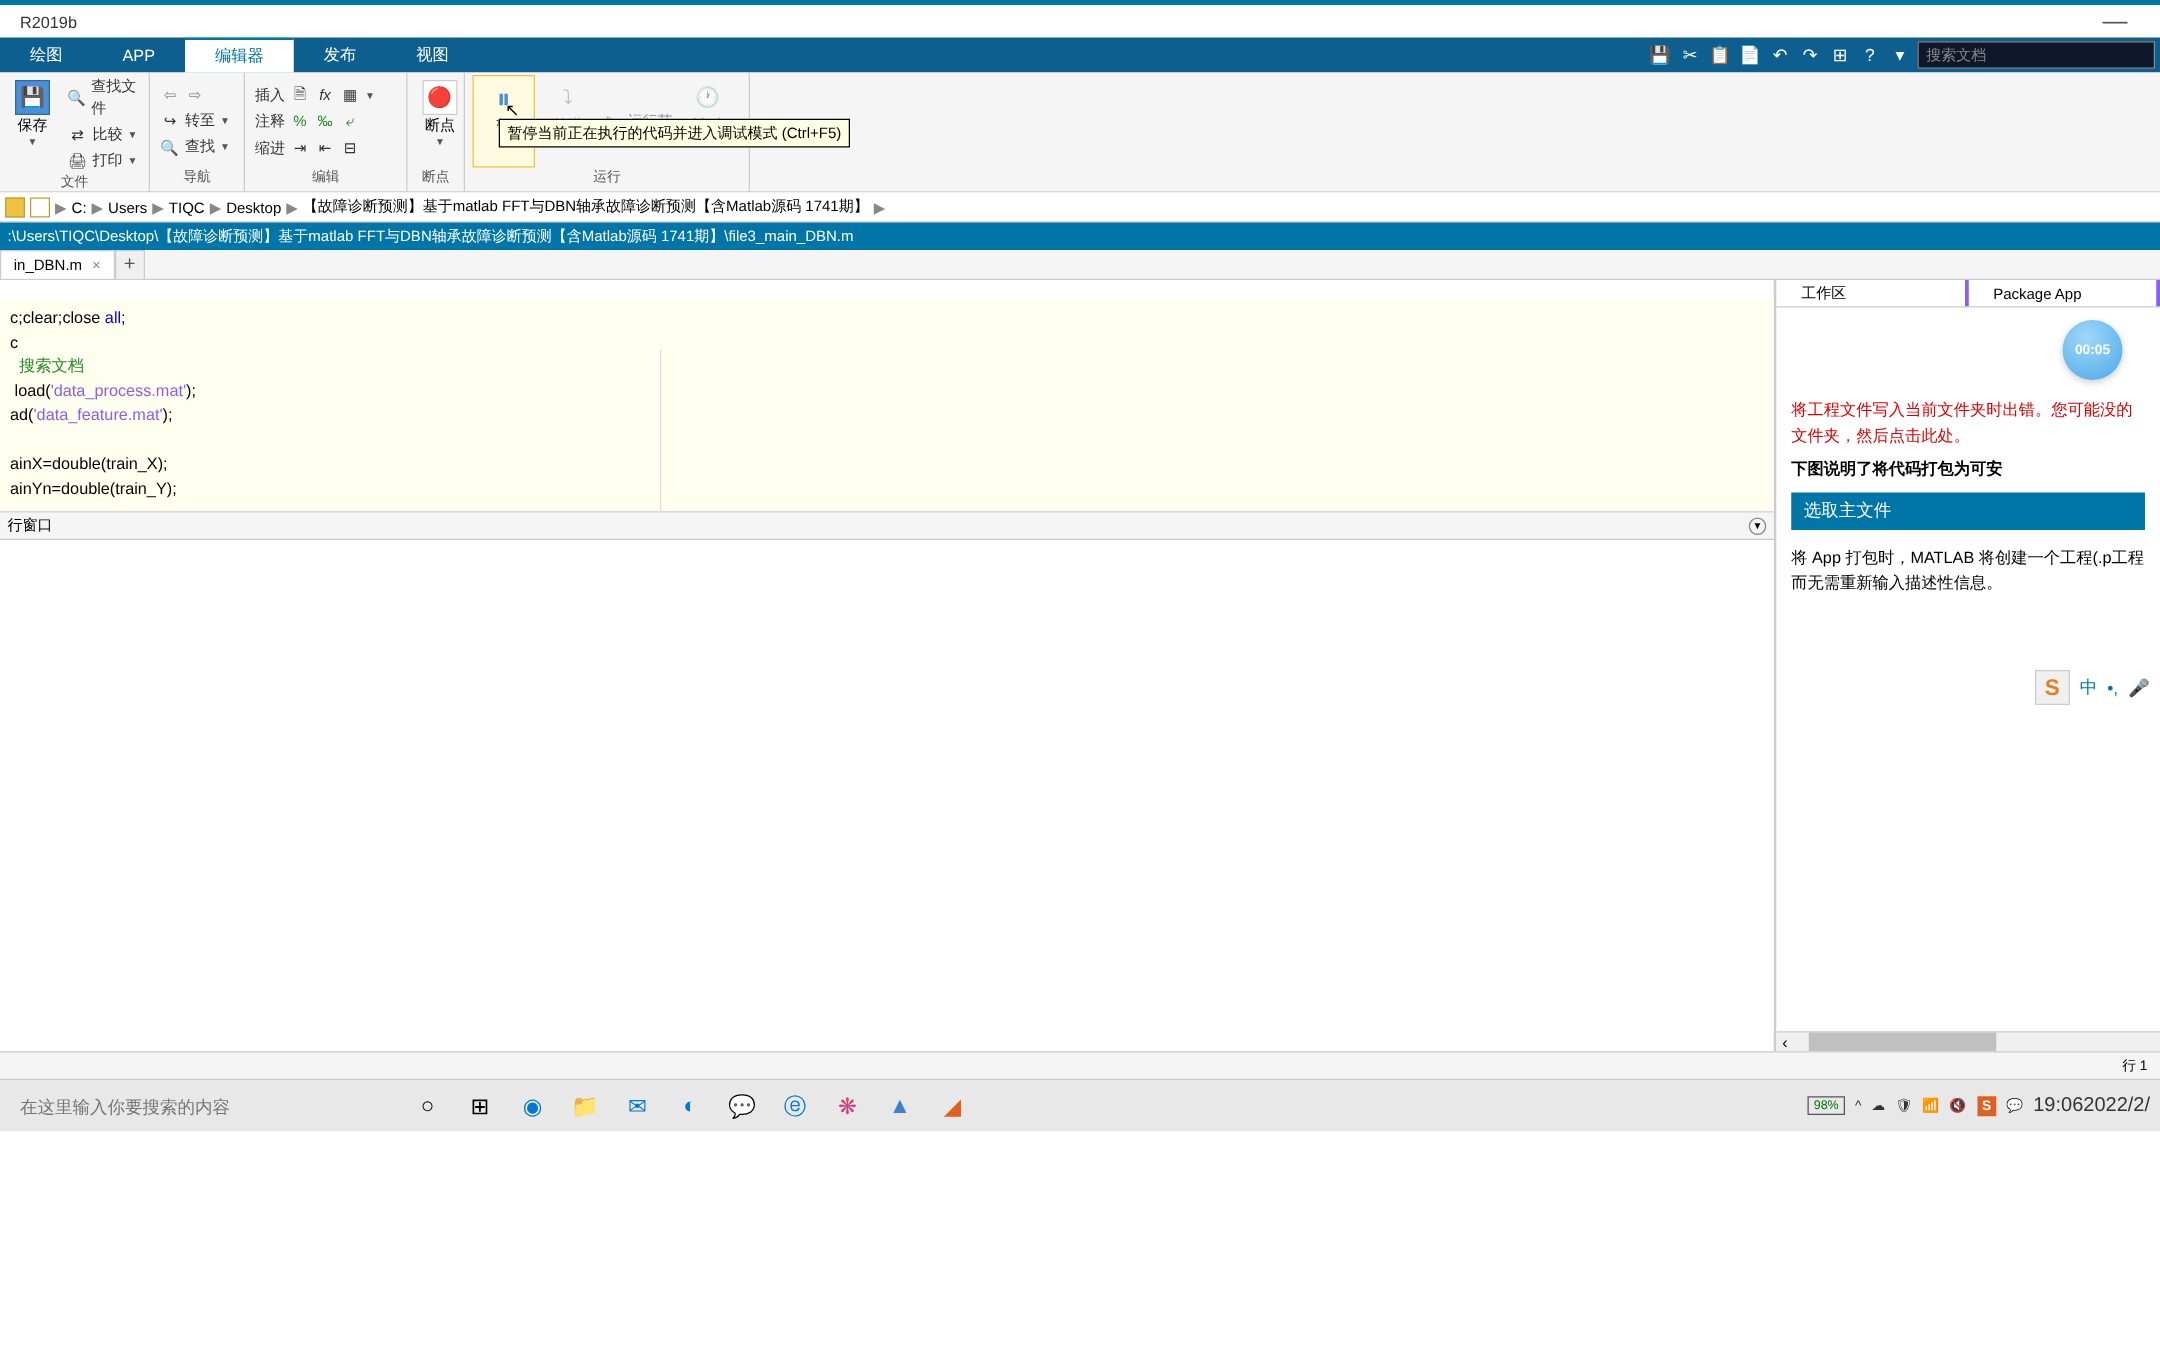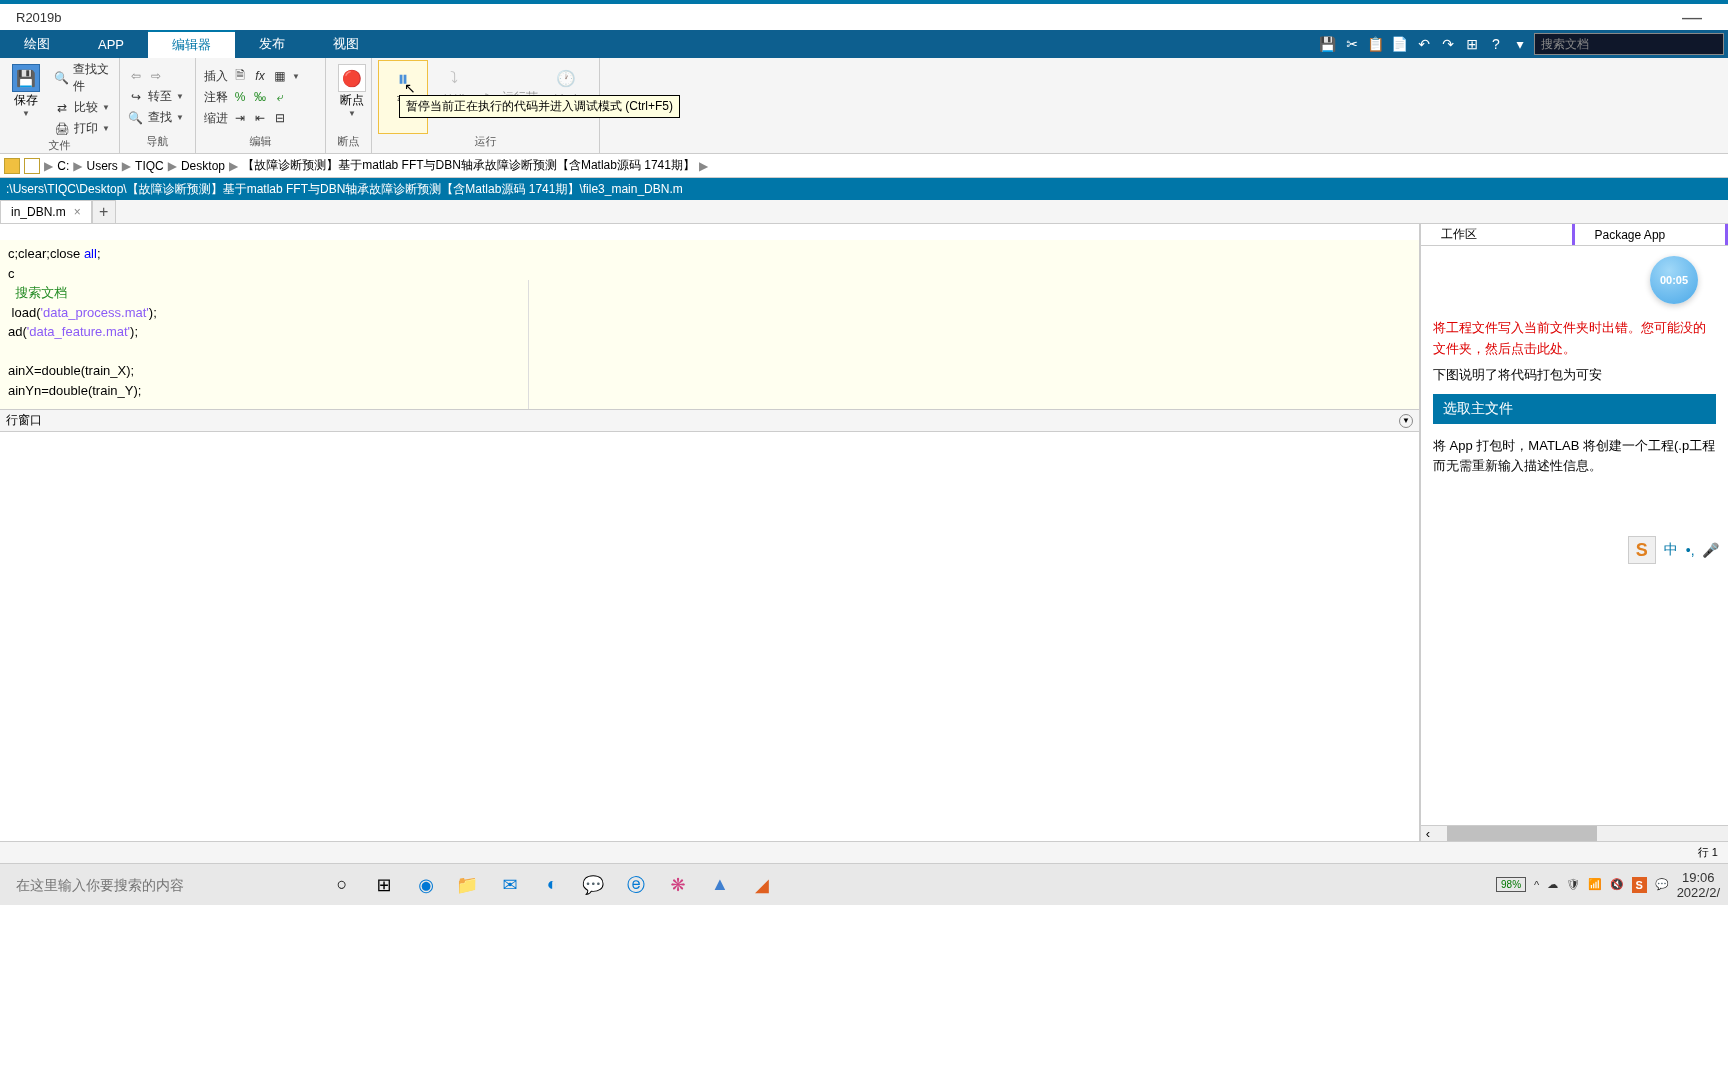--- a/index.html
+++ b/index.html
@@ -53,35 +53,35 @@
 
 .cmdwin-header { height: 22px; background: #f5f5f5; border-bottom: 1px solid #ccc; display: flex; align-items: center; padding: 0 6px; justify-content: space-between; }
 .cmdwin-body { height: 393px; background: #fff; }
 
 .right-panel { width: 308px; display: flex; flex-direction: column; border-left: 1px solid #ccc; }
 .right-tabs { height: 22px; display: flex; border-bottom: 1px solid #ccc; }
 .right-tab { flex: 1; display: flex; align-items: center; padding: 0 8px; font-size: 12px; border-right: 3px solid #8b5cf6; margin-left: 12px; }
 .right-content { flex: 1; padding: 12px; font-size: 13px; overflow: hidden; position: relative; }
 .timer-bubble { position: absolute; right: 30px; top: 10px; width: 48px; height: 48px; border-radius: 50%; background: radial-gradient(circle at 40% 30%, #a0d8f8, #4aa8e8); display: flex; align-items: center; justify-content: center; color: #fff; font-size: 11px; box-shadow: 0 2px 6px rgba(0,0,0,0.2); font-weight: bold; }
 .err-text { color: #d00; margin-top: 60px; line-height: 1.6; }
-.bold-text { font-weight: normal; margin-top: 6px; }
+.bold-text { font-weight: bold; margin-top: 6px; }
 .section-header { background: #0076a8; color: #fff; padding: 6px 10px; margin-top: 10px; font-size: 14px; }
 .hscroll { position: absolute; bottom: 0; left: 0; right: 0; height: 16px; background: #f0f0f0; border-top: 1px solid #ccc; display: flex; }
 .hscroll-track { flex: 1; position: relative; }
 .hscroll-thumb { position: absolute; left: 12px; width: 150px; height: 100%; background: #c0c0c0; }
 
 .statusbar { height: 22px; background: #f5f5f5; border-top: 1px solid #ccc; display: flex; align-items: center; justify-content: flex-end; padding: 0 10px; font-size: 11px; }
 
 .taskbar { height: 42px; background: #e8e8e8; border-top: 1px solid #ccc; display: flex; align-items: center; padding: 0 8px; }
 .taskbar-search { flex: 0 0 300px; height: 30px; border: none; background: transparent; color: #666; font-size: 14px; padding: 0 8px; }
 .taskbar-icons { display: flex; gap: 14px; margin-left: 20px; align-items: center; }
 .tb-icon { width: 28px; height: 28px; display: flex; align-items: center; justify-content: center; font-size: 18px; }
 .tray { margin-left: auto; display: flex; align-items: center; gap: 8px; font-size: 11px; color: #333; }
 .battery { border: 1px solid #555; padding: 1px 4px; font-size: 10px; color: #070; }
-.clock { display: flex; flex-direction: column; align-items: center; font-size: 13px; }
+.clock { display: flex; flex-direction: row; align-items: flex-end; font-size: 16px; }
 
 .ime-bar { position: absolute; right: 8px; top: 536px; display: flex; gap: 8px; align-items: center; font-size: 14px; z-index: 50; }
 .ime-s { width: 28px; height: 28px; background: #f0f0f0; border: 1px solid #ccc; display: flex; align-items: center; justify-content: center; font-weight: bold; color: #e08020; font-size: 18px; }
 .cursor-arrow { position: absolute; left: 404px; top: 80px; z-index: 101; font-size: 14px; color: #000; pointer-events: none; }
 </style>
 </head>
 <body>
 
 <div class="titlebar">
   <span class="titlebar-title">R2019b</span>

